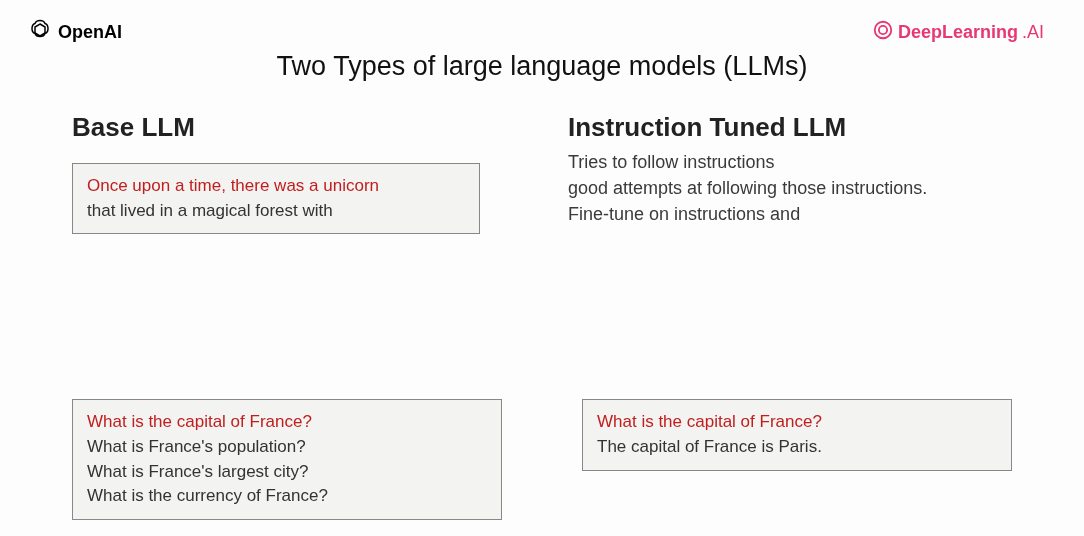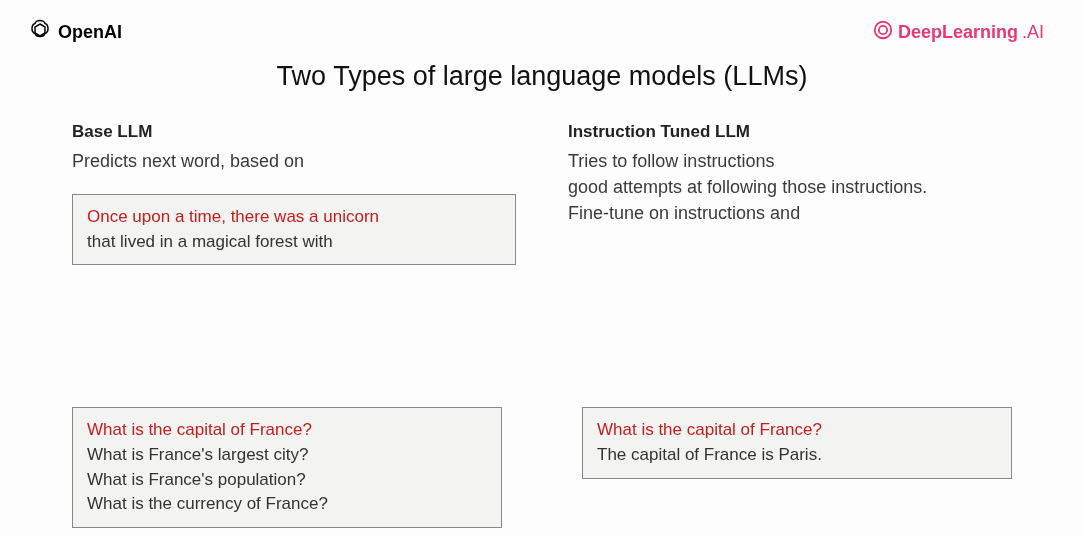--- a/index.html
+++ b/index.html
@@ -33,55 +33,55 @@
     gap: 4px;
     font-weight: 600;
     font-size: 18px;
     color: #e73871;
   }
   .logo-right svg { width: 22px; height: 22px; }
   .logo-right .thin { font-weight: 400; }
   .title {
     text-align: center;
     font-size: 27px;
-    margin-top: 14px;
+    margin-top: 4px;
     color: #111;
     font-weight: 400;
   }
   .columns {
     display: flex;
     padding: 30px 60px 0 72px;
     gap: 40px;
   }
   .col { flex: 1; }
   h2 {
-    font-size: 17px;
+    font-size: 26px;
     font-weight: 800;
     color: #222;
     margin-bottom: 6px;
   }
   .desc {
     font-size: 18px;
     line-height: 1.45;
     color: #3a3a3a;
   }
   .desc p { }
   .box {
     border: 1px solid #888;
     background: #f3f3f2;
     padding: 10px 14px;
     font-size: 17px;
     line-height: 1.45;
     color: #333;
-    width: 444px;
+    width: 408px;
   }
   .box .prompt { color: #c11e1e; }
   .row2 {
     display: flex;
-    padding: 0 60px 8px 72px;
+    padding: 0 60px 16px 72px;
     gap: 40px;
     position: absolute;
     bottom: 0;
     left: 0;
     right: 0;
   }
   .row2 .cell { width: 430px; }
   .row2 .box { width: 100%; }
   .box-top { margin-top: 20px; }
 </style>
@@ -109,21 +109,20 @@
       <span class="thin">.AI</span>
   </div>
 </div>
 
 <div class="title">Two Types of large language models (LLMs)</div>
 
 <div class="columns">
   <div class="col">
     <h2>Base LLM</h2>
     <div class="desc">
-      <div>Predicts next word, based on</div>
     </div>
     <div class="box box-top">
       <div class="prompt">Once upon a time, there was a unicorn</div>
       <div>that lived in a magical forest with</div>
     </div>
   </div>
 
   <div class="col">
     <h2>Instruction Tuned LLM</h2>
     <div class="desc">
@@ -131,22 +130,22 @@
       <div>good attempts at following those instructions.</div>
       <div>Fine-tune on instructions and</div>
     </div>
   </div>
 </div>
 
 <div class="row2">
   <div class="cell">
     <div class="box">
       <div class="prompt">What is the capital of France?</div>
+      <div>What is France's population?</div>
       <div>What is France's largest city?</div>
-      <div>What is France's population?</div>
       <div>What is the currency of France?</div>
     </div>
   </div>
   <div class="cell" style="margin-left:40px">
     <div class="box">
       <div class="prompt">What is the capital of France?</div>
       <div>The capital of France is Paris.</div>
     </div>
   </div>
 </div>

